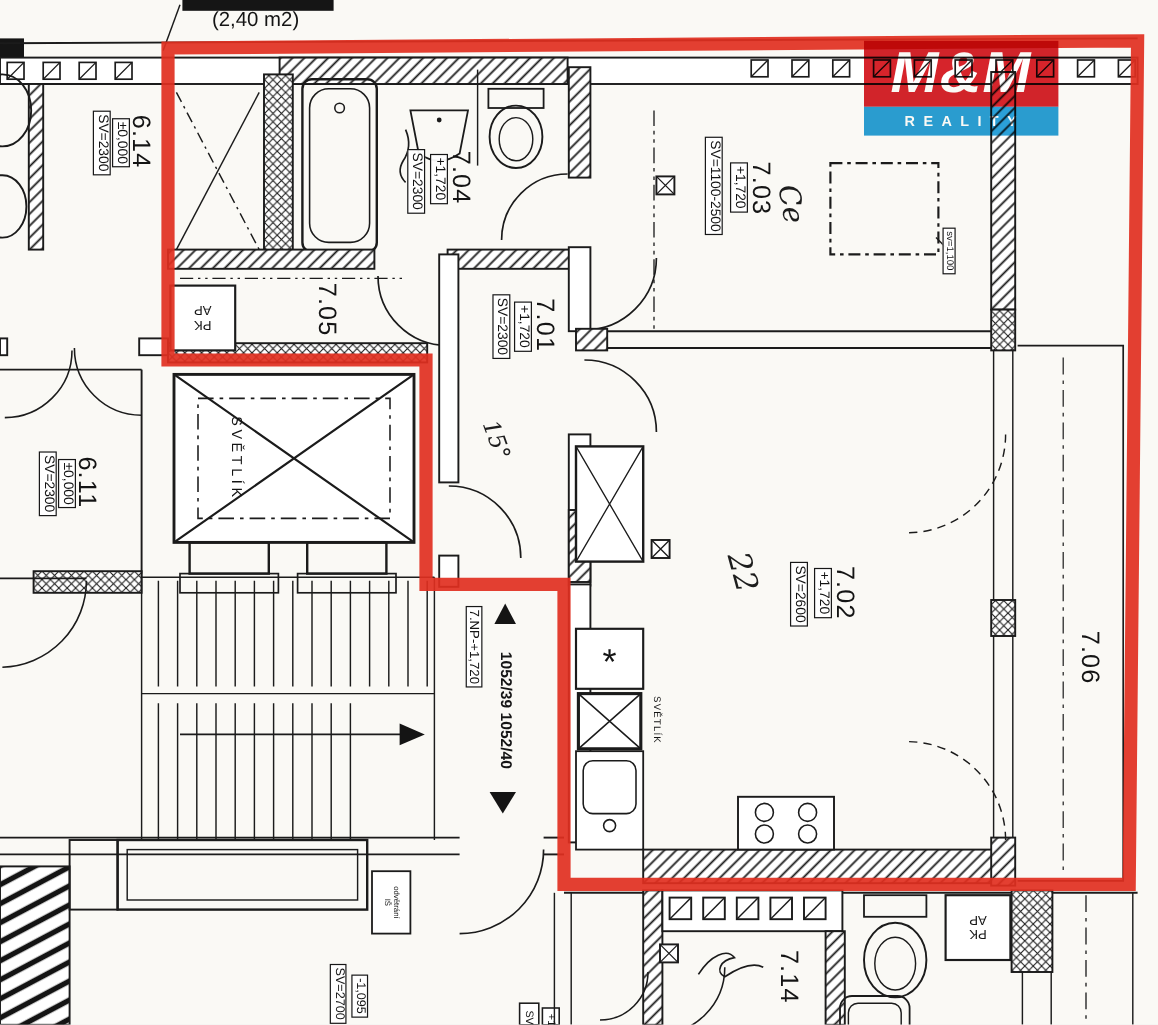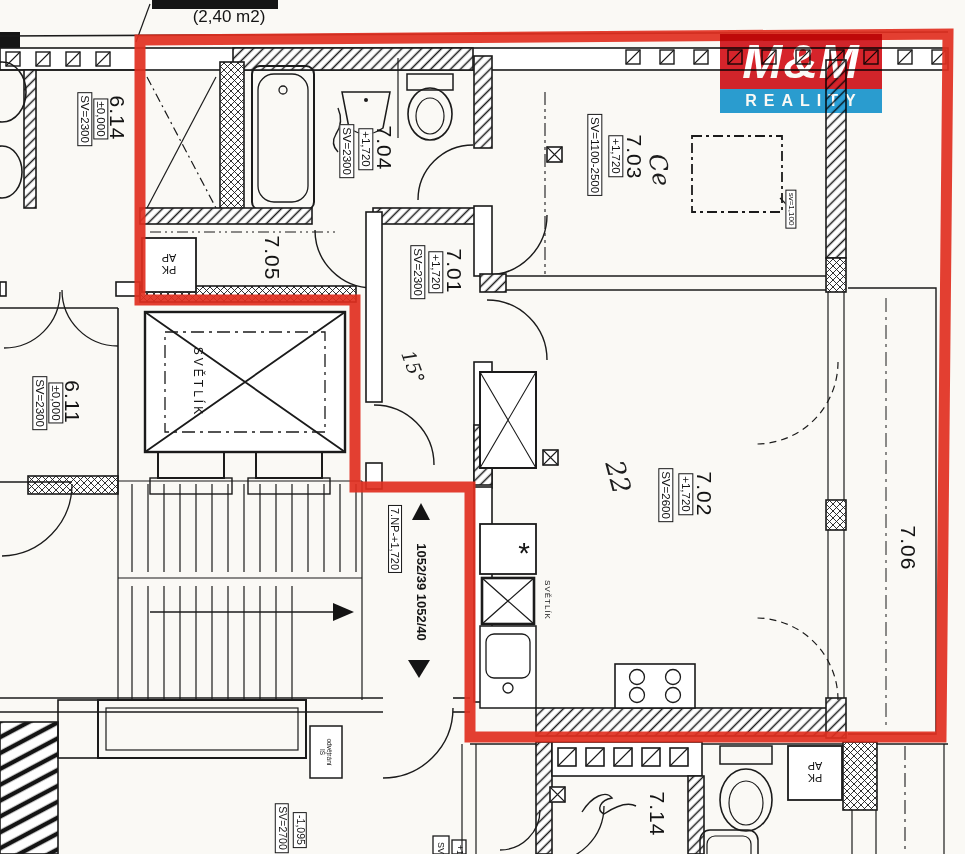--- a/index.html
+++ b/index.html
@@ -1,36 +1,36 @@
 <!DOCTYPE html>
 <html><head>
 <meta charset="utf-8">
 <style>
   html,body{margin:0;padding:0;background:#e8e8e8;}
   #stage{position:relative;width:965px;height:854px;overflow:hidden;background:#faf9f5;
          font-family:"Liberation Sans",sans-serif;color:#141414;}
   #plan-svg{position:absolute;left:0;top:0;}
   .lab{position:absolute;white-space:nowrap;color:#141414;line-height:1.1;
        font-family:"Liberation Sans",sans-serif;}
-  .r0{transform:translate(-50%,-50%);margin-left:16px;}
+  .r0{transform:translate(-50%,-50%);}
   .r90{transform:translate(-50%,-50%) rotate(90deg);}
   .r180{transform:translate(-50%,-50%) rotate(180deg);}
   .r80{transform:translate(-50%,-50%) rotate(80deg);}
   .r75{transform:translate(-50%,-50%) rotate(75deg);}
   .r70{transform:translate(-50%,-50%) rotate(70deg);}
   .bx{border:1.6px solid #171717;background:rgba(255,255,255,.95);padding:0 2px;}
   .rn{font-size:21px;letter-spacing:1px;}
   .sm{font-size:11.5px;}
   .hand{font-family:"DejaVu Serif",serif;font-style:italic;color:#1d1d1d;}
   .ctr{text-align:center;}
   #logo{position:absolute;left:720px;top:34px;width:162px;height:79px;mix-blend-mode:multiply;}
   .logo-top{height:55px;background:#d6242b;color:#fff;display:flex;align-items:center;justify-content:center;
             font-weight:bold;font-style:italic;font-size:48px;letter-spacing:1px;}
   .logo-bot{height:24px;background:#2ba0d8;color:#fff;display:flex;align-items:center;justify-content:center;
-            font-weight:bold;font-size:16px;letter-spacing:7px;padding-left:6px;}
+            font-weight:bold;font-size:12px;letter-spacing:7px;padding-left:6px;}
 </style>
 </head>
 <body>
 
 <div id="stage">
 
 <svg id="plan-svg" width="965" height="854" viewBox="0 0 965 854">
   <defs>
     <pattern id="hat" patternUnits="userSpaceOnUse" width="7" height="7" patternTransform="rotate(45)">
       <rect width="7" height="7" fill="#ffffff"></rect>

